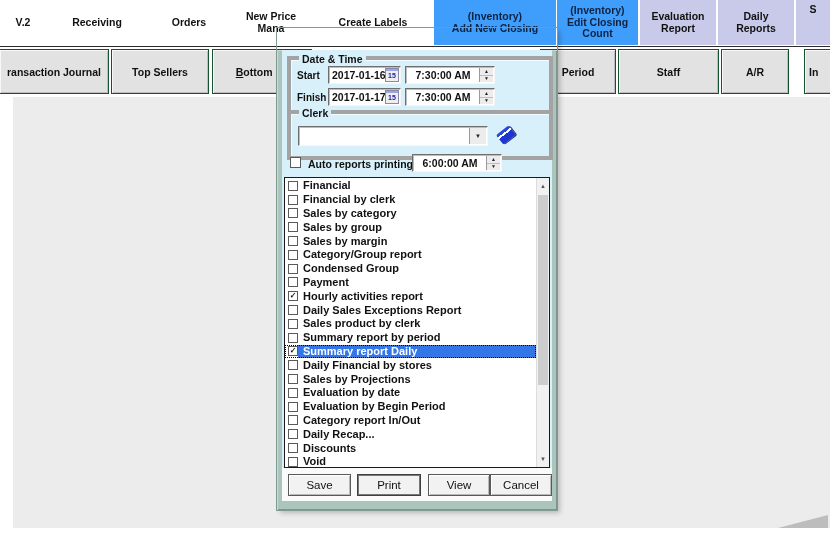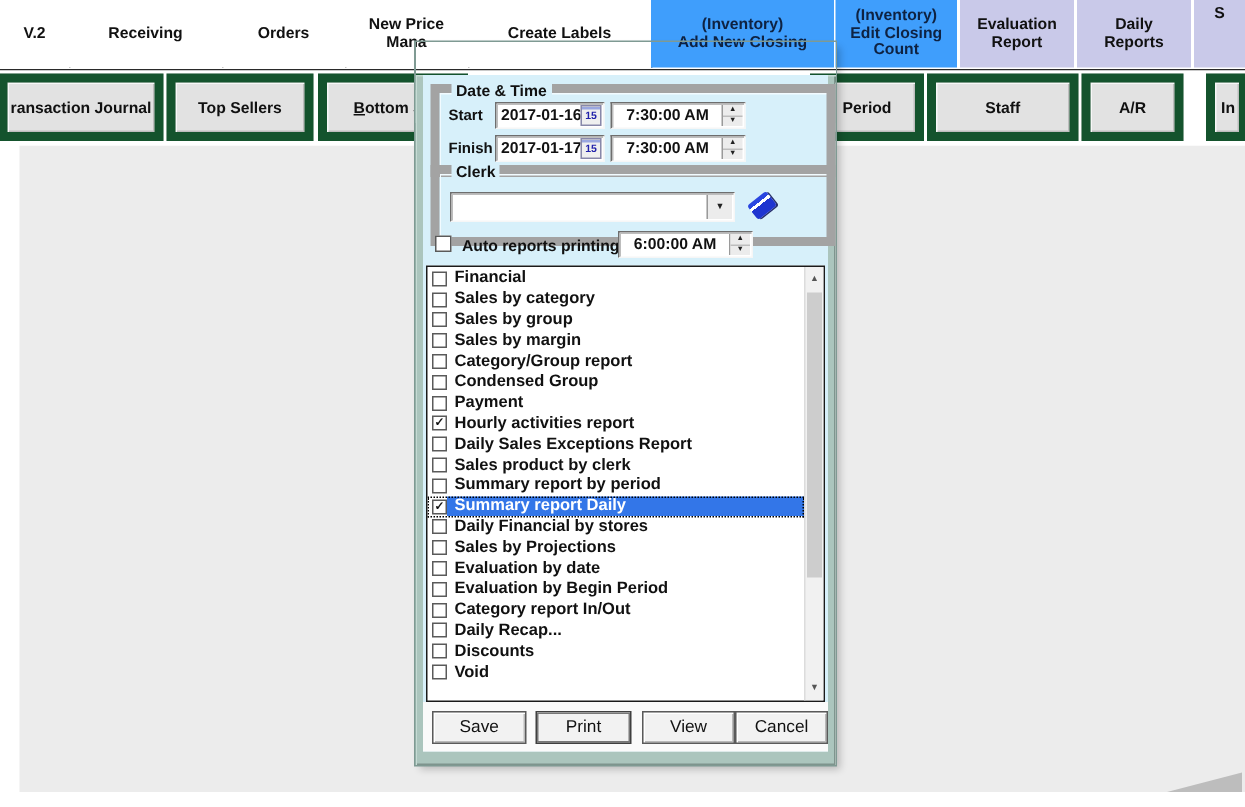--- a/index.html
+++ b/index.html
@@ -18,21 +18,21 @@
   .row1 .cell:nth-child(3){left:148px;width:82px;}
   .row1 .cell:nth-child(4){left:230px;width:82px;}
   .row1 .cell:nth-child(5){left:312px;width:122px;}
   .row1 .cell:nth-child(6){left:434px;width:122px;}
   .row1 .cell:nth-child(7){left:557px;width:81px;}
   .row1 .cell:nth-child(8){left:640px;width:76px;}
   .row1 .cell:nth-child(9){left:718px;width:76px;}
   .row1 .cell:nth-child(10){left:796px;width:34px;align-items:flex-start;padding-top:4px;box-sizing:border-box;}
   
   .row2{position:absolute;left:0;top:47px;width:830px;height:50px;background:#ffffff;z-index:1;}
-  .row2 .cell{position:absolute;top:2px;height:45px;background:#e2e2e2;border:6px solid #14532d;
+  .row2 .cell{position:absolute;top:2px;height:45px;background:#e2e2e2;border:1px solid #14532d;
     box-sizing:border-box;display:flex;align-items:center;justify-content:center;font-size:10.5px;font-weight:bold;color:#111;
     box-shadow:inset 1px 1px 0 #f8f8f8, inset -1px -1px 0 #bdbdbd;white-space:nowrap;}
   .row2 .cell .u{text-decoration:underline;}
   .row2 .cell:nth-child(1){left:-1px;width:110px;}
   .row2 .cell:nth-child(2){left:111px;width:98px;}
   .row2 .cell:nth-child(3){left:212px;width:100px;}
   .row2 .cell:nth-child(4){left:540px;width:76px;}
   .row2 .cell:nth-child(5){left:618px;width:101px;}
   .row2 .cell:nth-child(6){left:721px;width:68px;text-align:right;}
   .row2 .cell:nth-child(7){left:804px;width:28px;justify-content:flex-start;padding-left:4px;}
@@ -43,21 +43,21 @@
     box-shadow:0 0 0 1px #7f9a93, 3px 3px 5px rgba(0,0,0,0.22);}
   .titlebar{position:absolute;left:0;top:0;right:0;height:22px;background:var(--titlebar,#abc5bd);display:flex;align-items:flex-end;padding:0 3px;box-sizing:border-box;margin-top:32px;}
   .app-ico{font-size:8px;font-weight:bold;color:#1515c8;letter-spacing:0;}
   .title{flex:1;text-align:center;font-size:13px;color:#3c3c3c;}
   .close{width:22px;height:18px;background:var(--red,#cd5b5b);color:#fff;font-size:10px;font-weight:bold;
     display:flex;align-items:center;justify-content:center;border:1px solid #b64c4c;box-sizing:border-box;box-shadow:inset 1px 1px 0 #dd7d7d;}
   .dlgbody{position:absolute;left:0;right:0;top:22px;bottom:0;background:var(--titlebar,#abc5bd);
     box-shadow:inset 1px 1px 0 #c6dbd4, inset -1px -1px 0 #7e948d;}
   .content{position:absolute;left:5px;right:5px;top:0;bottom:9px;background:var(--body,#d7f0fa);}
   
-  .group{position:absolute;border:6px solid #a3a3a3;box-shadow:inset 1px 1px 0 #f2fbff;}
+  .group{position:absolute;border:4px solid #a3a3a3;box-shadow:inset 1px 1px 0 #f2fbff;}
   .group>.glabel{position:absolute;top:-7px;left:8px;background:var(--body,#d7f0fa);padding:0 3px;font-size:10.5px;font-weight:bold;color:#111;white-space:nowrap;}
   .g-datetime{left:5px;top:6px;width:258px;height:50px;}
   .g-clerk{left:5px;top:60px;width:258px;height:42px;}
   .flabel{position:absolute;font-size:10px;font-weight:bold;color:#111;white-space:nowrap;}
   .sunken{position:absolute;background:#fff;border:1px solid;border-color:#6e6e6e #f6f6f6 #f6f6f6 #6e6e6e;
     box-sizing:border-box;box-shadow:inset 1px 1px 0 #bdbdbd;font-size:10.5px;font-weight:bold;color:#111;white-space:nowrap;}
   .datefield{height:18px;width:73px;padding:2px 0 0 3px;}
   .timefield{height:18px;width:90px;padding:2px 14px 0 0;text-align:center;}
   .cal{position:absolute;right:1px;top:1px;width:14px;bottom:1px;background:#efefef;border:1px solid #88a;
     box-sizing:border-box;font-size:7px;font-weight:bold;color:#2222aa;display:flex;align-items:center;justify-content:center;
@@ -194,20 +194,24 @@
         </div>
 
         <div class="list">
           <div class="items" id="items">
               <div class="item">
                 <span class="cb"></span>
                 <span class="lbl">Financial</span>
               </div>
               <div class="item">
                 <span class="cb"></span>
+                <span class="lbl">Financial by clerk</span>
+              </div>
+              <div class="item">
+                <span class="cb"></span>
                 <span class="lbl">Sales by category</span>
               </div>
               <div class="item">
                 <span class="cb"></span>
                 <span class="lbl">Sales by group</span>
               </div>
               <div class="item">
                 <span class="cb"></span>
                 <span class="lbl">Sales by margin</span>
               </div>

